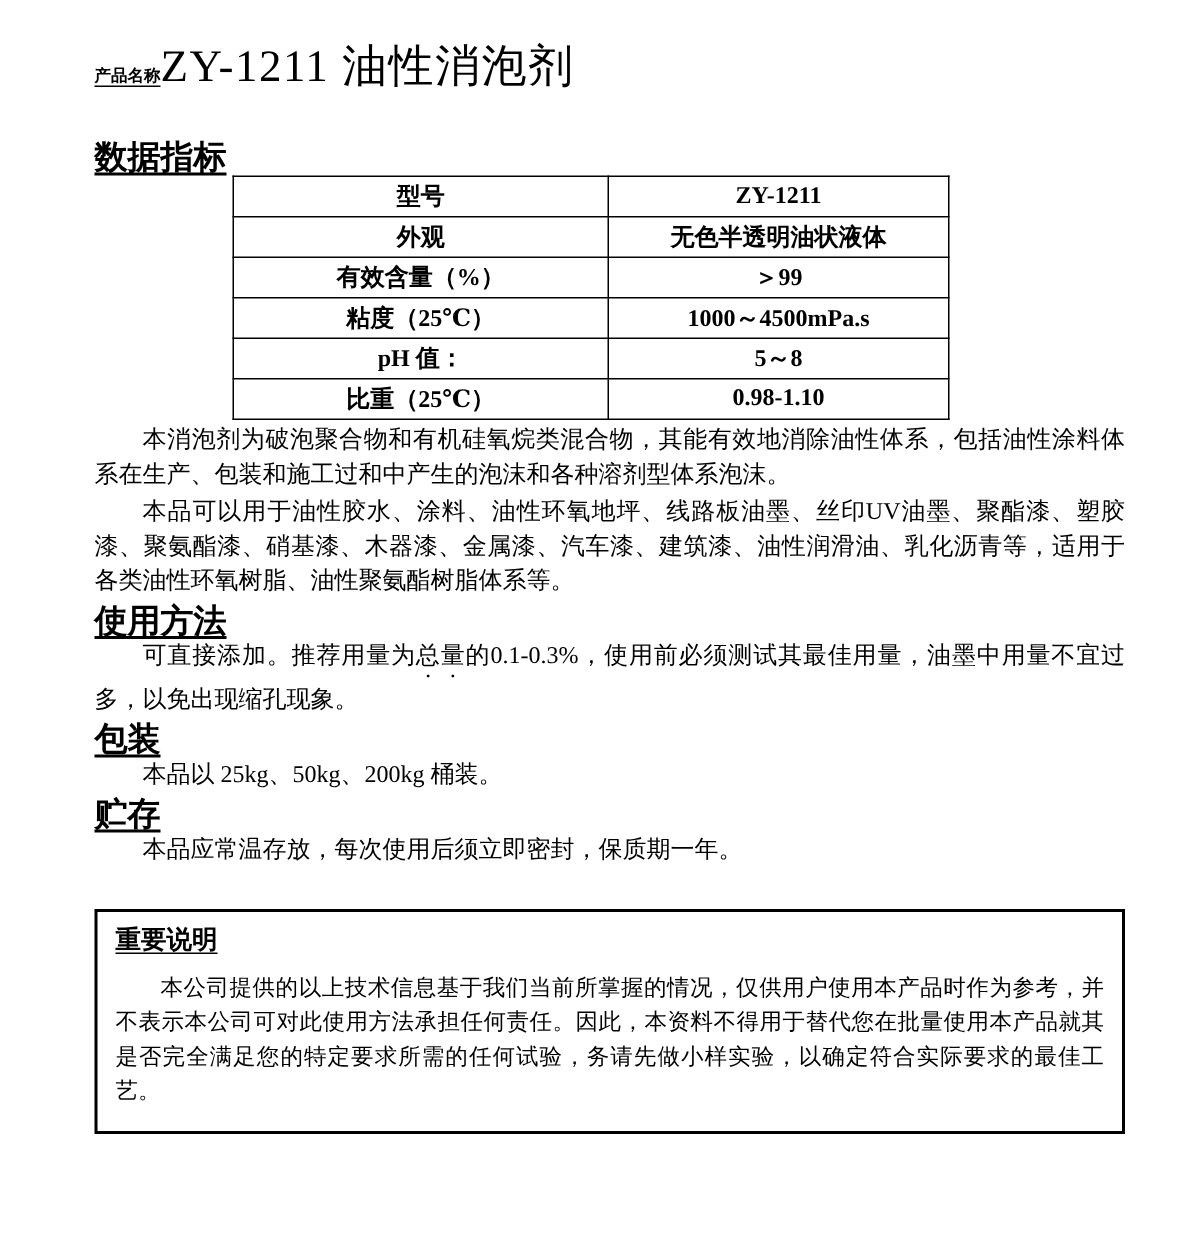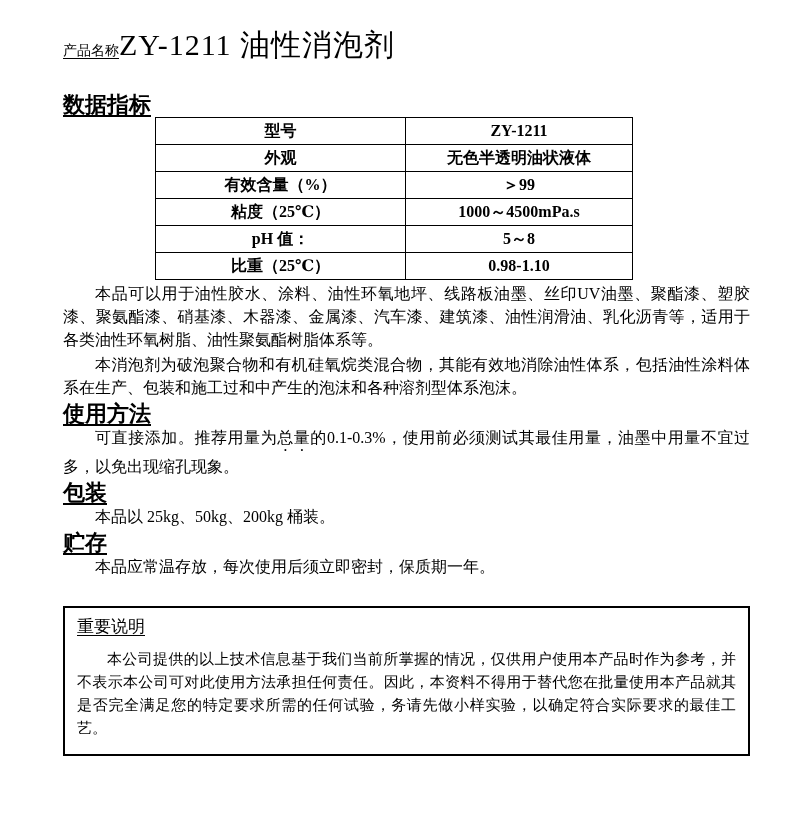--- a/index.html
+++ b/index.html
@@ -19,22 +19,22 @@
     width: 789px;
     height: 823px;
     padding: 28px 39px 0 63px;
   }
   
   .header-row {
     display: flex;
     align-items: baseline;
   }
   .product-label {
-    font-size: 14px;
-    font-weight: normal;
+    font-size: 11px;
+    font-weight: bold;
     text-decoration: underline;
     text-underline-offset: 3px;
     white-space: nowrap;
   }
   .page-title {
     flex: 1;
     text-align: left;
     font-size: 30px;
     line-height: 34px;
     padding-right: 84px;
@@ -92,21 +92,21 @@
   
   .notice-box {
     box-sizing: border-box;
     border: 2px solid #000;
     margin-top: 28px;
     padding: 8px 12px 14px 12px;
   }
   .notice-heading {
     font-size: 17px;
     line-height: 22px;
-    font-weight: normal;
+    font-weight: bold;
     text-decoration: underline;
     text-underline-offset: 3px;
     margin: 0;
   }
   .notice-para {
     font-size: 15px;
     line-height: 23px;
     text-align: justify;
     text-indent: 2em;
     margin: 10px 0 0 0;
@@ -146,22 +146,22 @@
         <td class="spec-label-cell">pH 值：</td>
         <td class="spec-value-cell">5～8</td>
       </tr>
       <tr>
         <td class="spec-label-cell">比重（25℃）</td>
         <td class="spec-value-cell">0.98-1.10</td>
       </tr>
     </tbody>
   </table>
 
+  <p class="para">本消泡剂为破泡聚合物和有机硅氧烷类混合物，其能有效地消除油性体系，包括油性涂料体系在生产、包装和施工过和中产生的泡沫和各种溶剂型体系泡沫。</p>
   <p class="para">本品可以用于油性胶水、涂料、油性环氧地坪、线路板油墨、丝印UV油墨、聚酯漆、塑胶漆、聚氨酯漆、硝基漆、木器漆、金属漆、汽车漆、建筑漆、油性润滑油、乳化沥青等，适用于各类油性环氧树脂、油性聚氨酯树脂体系等。</p>
-  <p class="para">本消泡剂为破泡聚合物和有机硅氧烷类混合物，其能有效地消除油性体系，包括油性涂料体系在生产、包装和施工过和中产生的泡沫和各种溶剂型体系泡沫。</p>
 
   <div class="section-heading">使用方法</div>
   <p class="para"><span>可直接添加。推荐用量为</span><span class="emph">总量</span><span>的0.1-0.3%，使用前必须测试其最佳用量，油墨中用量不宜过多，以免出现缩孔现象。</span></p>
 
   <div class="section-heading">包装</div>
   <p class="para">本品以 25kg、50kg、200kg 桶装。</p>
 
   <div class="section-heading">贮存</div>
   <p class="para">本品应常温存放，每次使用后须立即密封，保质期一年。</p>
 

